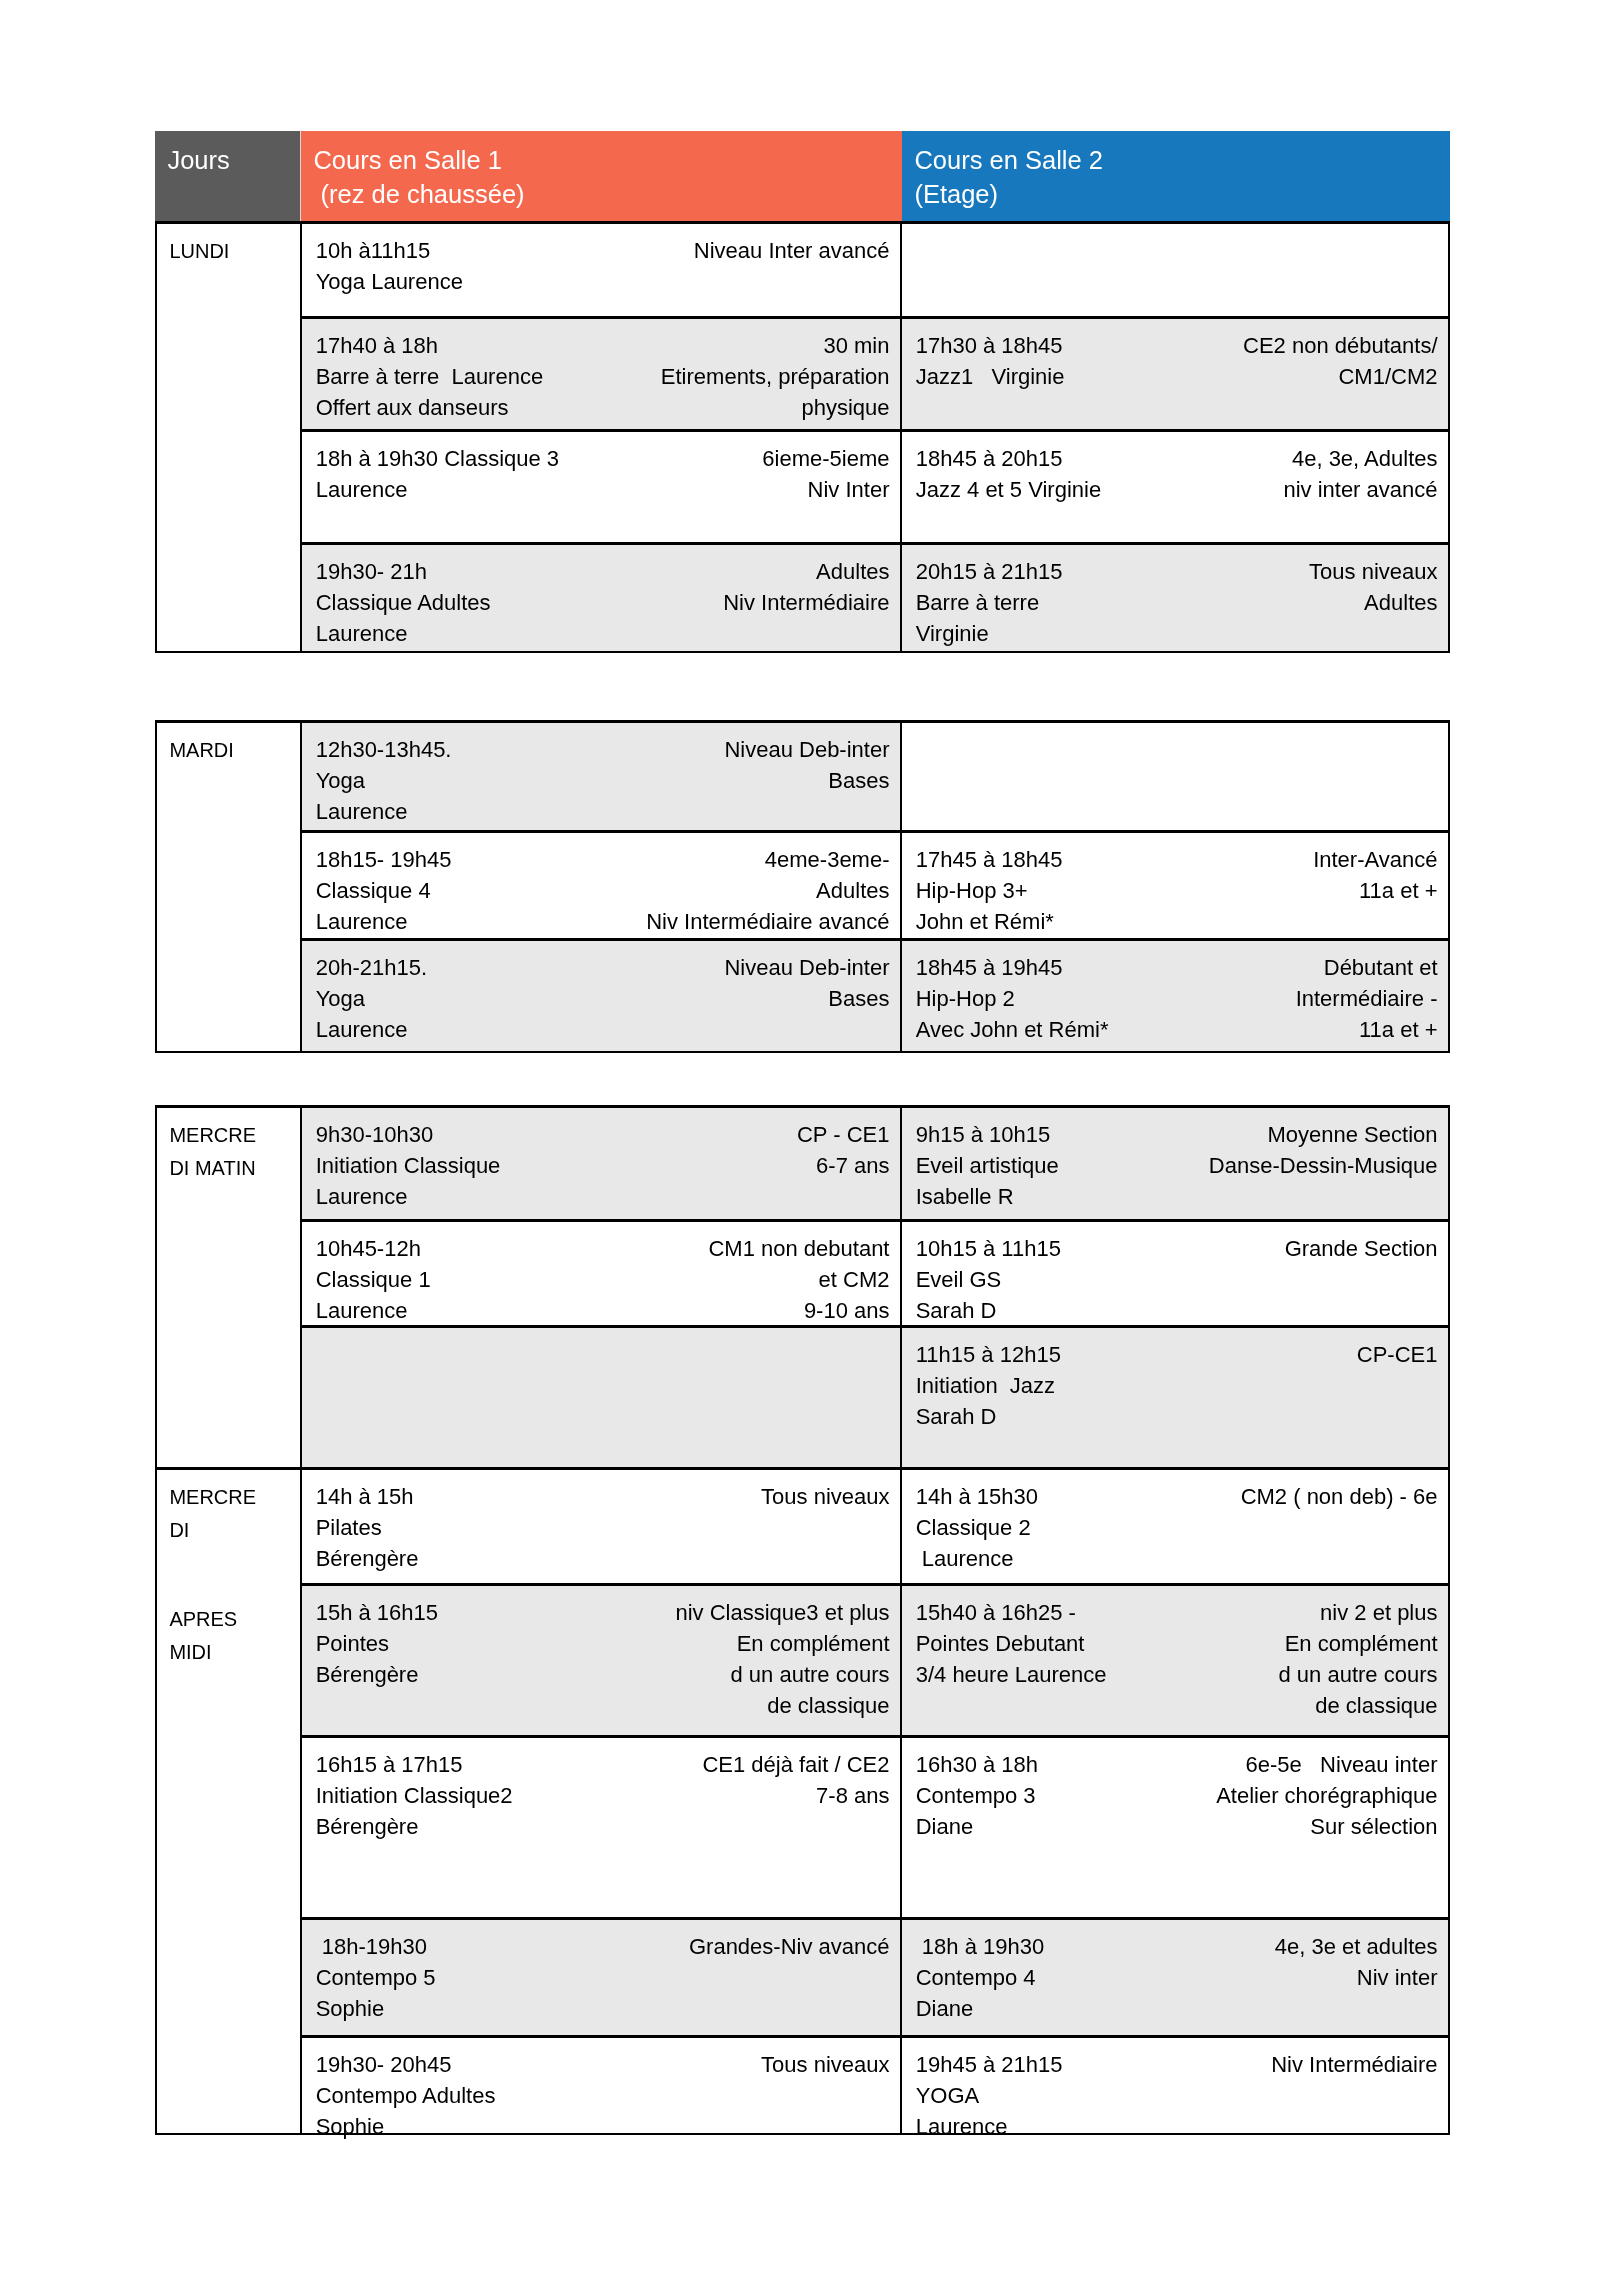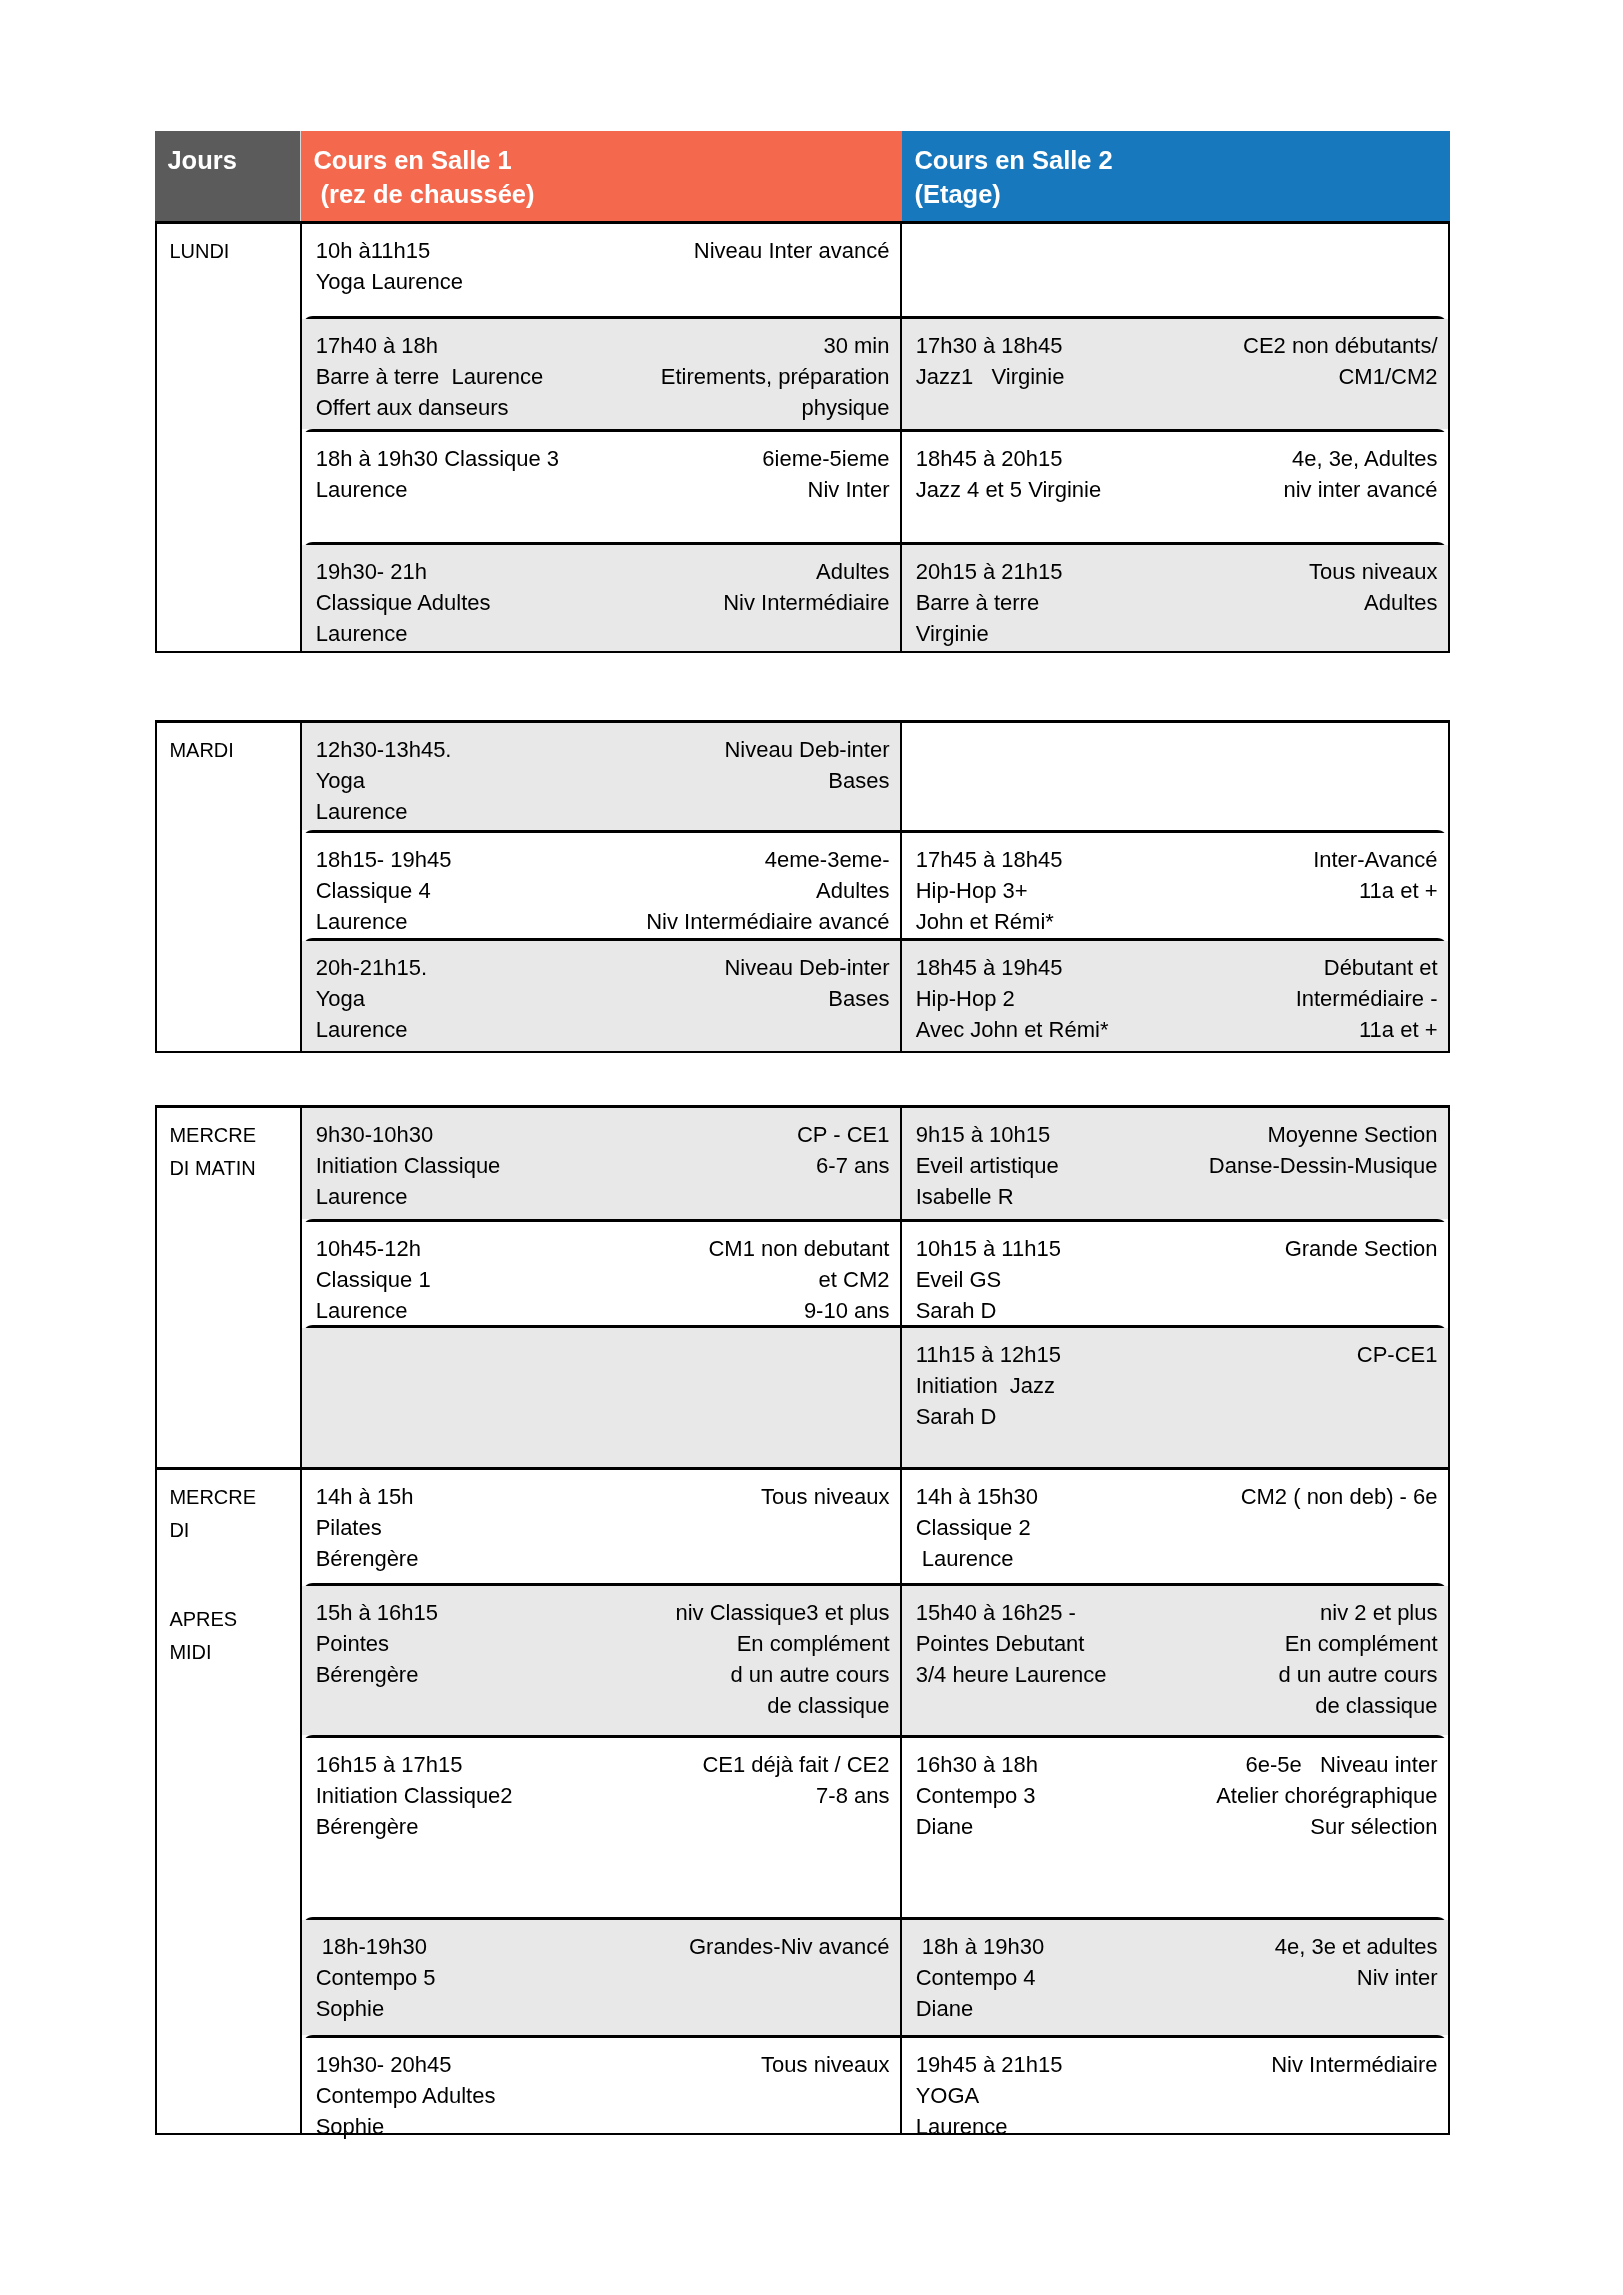--- a/index.html
+++ b/index.html
@@ -1,35 +1,35 @@
 <!DOCTYPE html>
 <html style="font-size:10.5px"><head>
 <meta charset="utf-8">
 <style>
   html,body{margin:0;padding:0;background:#ffffff;}
   .page{position:relative;width:1623px;height:2295px;background:#ffffff;
         font-family:"Liberation Sans",sans-serif;color:#000;overflow:hidden;}
   .tblock{position:absolute;left:155px;width:1295px;box-sizing:border-box;}
   
   .hdr{display:flex;height:90px;}
-  .hcell{box-sizing:border-box;color:#fff;font-weight:bold;font-size:25.5px;line-height:34px;
+  .hcell{box-sizing:border-box;color:#fff;font-weight:normal;font-size:25.5px;line-height:34px;
          padding:11.8px 6.5px 0 12.4px;white-space:pre-wrap;}
   .h-jours{width:146px;background:#5B5B5B;border-right:1.3px solid #D8D8D8;}
   .h-s1{width:601px;background:#F4694E;}
   .h-s2{flex:1;background:#1878BE;}
   
   .tbody{border:2.6px solid #000;border-top-width:3.3px;}
   .sec{display:flex;}
   .sec + .sec{border-top:3.3px solid #000;}
   .daycol{width:145px;min-width:145px;border-right:2px solid #000;box-sizing:border-box;
           font-size:20px;line-height:33px;padding:10.5px 5.2px 0 12.4px;background:#fff;}
   .day-top{white-space:pre-wrap;}
   .day-bottom{margin-top:56px;white-space:pre-wrap;}
   .rows{flex:1;display:flex;flex-direction:column;}
-  .row{display:flex;box-sizing:border-box;border-radius:11px;}
+  .row{display:flex;box-sizing:border-box;}
   .row + .row{border-top:3.3px solid #000;}
   .c{box-sizing:border-box;display:flex;justify-content:space-between;align-items:flex-start;
      font-size:22px;line-height:31px;padding:11px 10.5px 0 13.7px;}
   .s1{width:600px;min-width:600px;border-right:2.6px solid #000;}
   .s2{flex:1;gap:21px;}
   .g{background:#E8E8E8;}
   .w{background:#FFFFFF;}
   .lt{white-space:pre-wrap;text-align:left;}
   .rt{white-space:pre-wrap;text-align:right;margin-left:auto;}
 </style>

